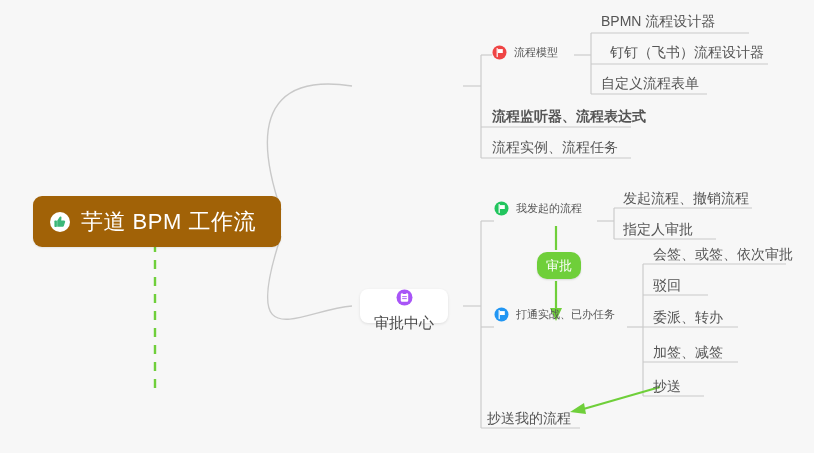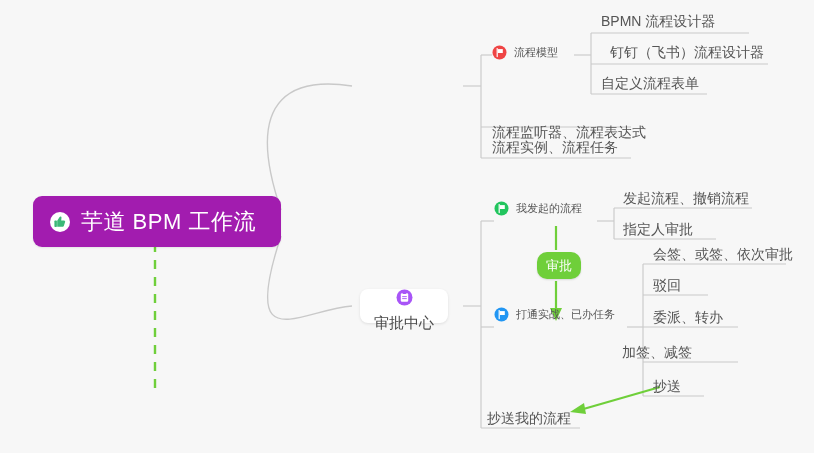--- a/index.html
+++ b/index.html
@@ -10,21 +10,21 @@
     overflow:hidden;
   }
   #canvas{position:relative;width:814px;height:453px;}
   svg.links{position:absolute;left:0;top:0;width:814px;height:453px;pointer-events:none;}
 
   .node{position:absolute;box-sizing:border-box;white-space:nowrap;}
 
   
   .root-node{
     left:33px;top:196px;width:248px;height:51px;
-    background:#a21caf;border-radius:9px;
+    background:#a16207;border-radius:9px;
     display:flex;align-items:center;gap:10px;
     padding:0 16px;
     box-shadow:0 1px 2px rgba(0,0,0,0.08);
   }
   .root-label{
     color:#ffffff;font-size:22px;letter-spacing:0.5px;
   }
 
   
   .card{
@@ -142,21 +142,21 @@
   <div class="node leaf" style="left:601px;top:12px;">
     <span class="leaf-label">BPMN 流程设计器</span>
   </div>
   <div class="node leaf" style="left:610px;top:43px;">
     <span class="leaf-label">钉钉（飞书）流程设计器</span>
   </div>
   <div class="node leaf" style="left:601px;top:74px;">
     <span class="leaf-label">自定义流程表单</span>
   </div>
 
-  <div class="node leaf" style="left:492px;top:123px;">
+  <div class="node leaf" style="left:492px;top:107px;font-weight:bold;">
     <span class="leaf-label">流程监听器、流程表达式</span>
   </div>
   <div class="node leaf" style="left:492px;top:138px;">
     <span class="leaf-label">流程实例、流程任务</span>
   </div>
 
   <div class="node card branch-approve">
     <span class="icon">
       <svg width="17" height="17" viewBox="0 0 17 17">
         <circle cx="8.5" cy="8.5" r="8" fill="#a855f7"></circle>
@@ -200,21 +200,21 @@
 
   <div class="node leaf" style="left:653px;top:245px;">
     <span class="leaf-label">会签、或签、依次审批</span>
   </div>
   <div class="node leaf" style="left:653px;top:276px;">
     <span class="leaf-label">驳回</span>
   </div>
   <div class="node leaf" style="left:653px;top:308px;">
     <span class="leaf-label">委派、转办</span>
   </div>
-  <div class="node leaf" style="left:622px;top:343px;">
+  <div class="node leaf" style="left:653px;top:343px;">
     <span class="leaf-label">加签、减签</span>
   </div>
   <div class="node leaf" style="left:653px;top:377px;">
     <span class="leaf-label">抄送</span>
   </div>
 
   <div class="node leaf" style="left:487px;top:409px;">
     <span class="leaf-label">抄送我的流程</span>
   </div>
 

